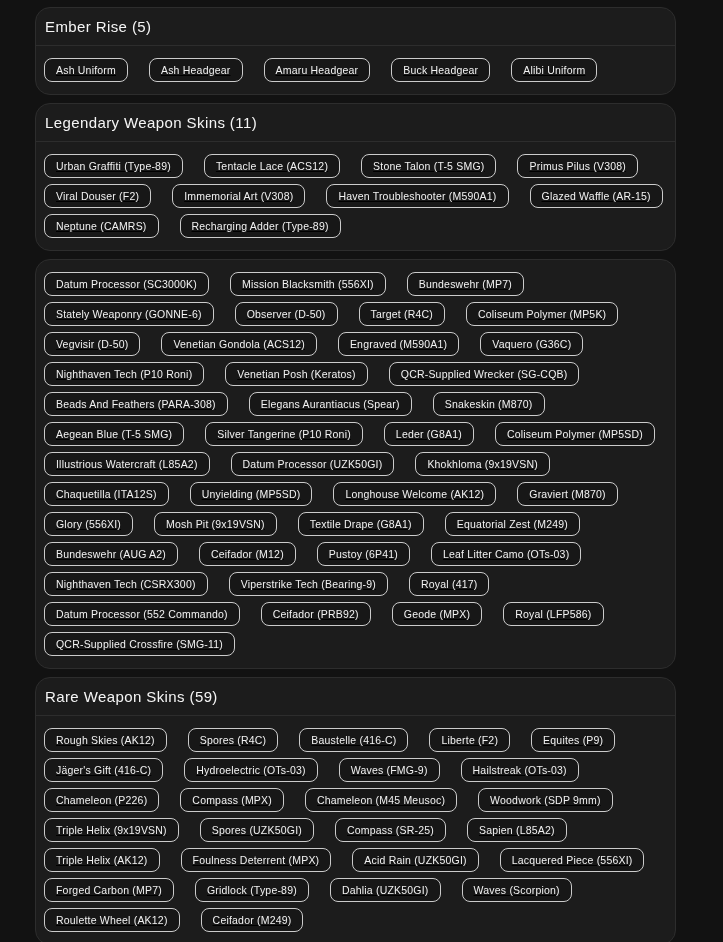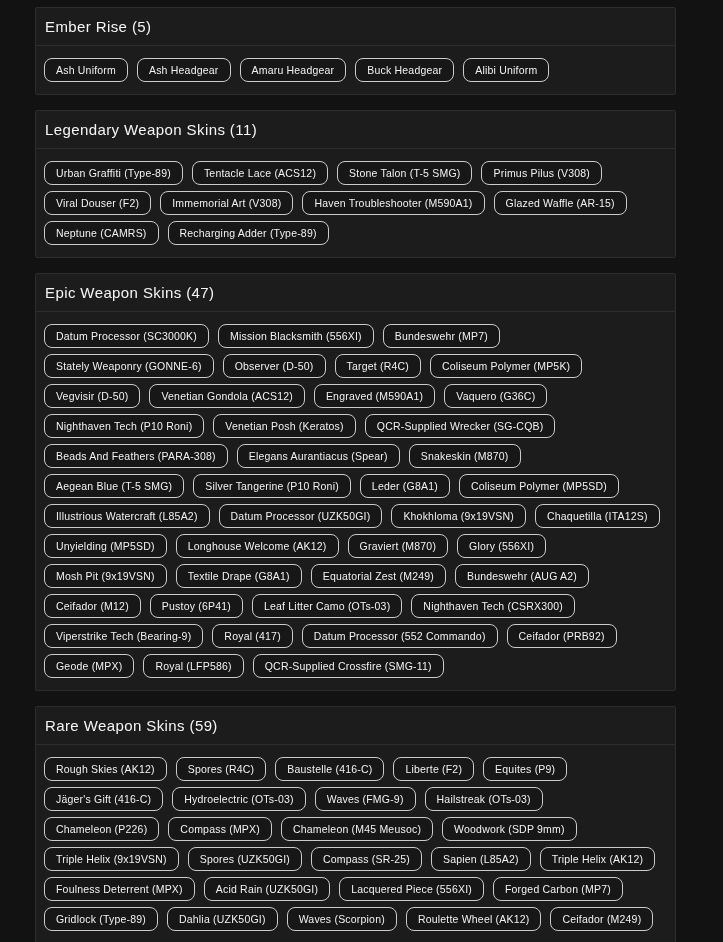--- a/index.html
+++ b/index.html
@@ -12,39 +12,40 @@
   }
   .page {
     width: 723px;
     height: 942px;
     padding: 7px 47px 0 35px;
     overflow: hidden;
   }
   .card {
     background: #1c1c1c;
     border: 1px solid #2d2d2d;
-    border-radius: 2px;
-    margin-bottom: 15px;
+    border-radius: 15px;
+    margin-bottom: 8px;
     overflow: hidden;
   }
   .card-header {
     padding: 10px 9px;
     border-bottom: 1px solid #2d2d2d;
   }
   .card-title {
     font-size: 15px;
     font-weight: 500;
     letter-spacing: 0.4px;
     color: #f5f5f5;
   }
   .card-body {
     padding: 12px 8px;
     display: flex;
     flex-wrap: wrap;
-    gap: 6px 9px;
+    gap: 6px 21px;
+    text-decoration: underline;
   }
   .chip {
     display: inline-block;
     background: #171717;
     border: 1.3px solid #cbcbcb;
     border-radius: 8px;
     color: #f2f2f2;
     font-family: "Liberation Sans", "DejaVu Sans", sans-serif;
     font-size: 10.5px;
     letter-spacing: 0.2px;
@@ -99,23 +100,20 @@
   <button class="chip">Glazed Waffle (AR-15)</button>
 
   <button class="chip">Neptune (CAMRS)</button>
 
   <button class="chip">Recharging Adder (Type-89)</button>
 
 </div>
   </section>
 
   <section class="card">
-    <header class="card-header">
-      <h2 class="card-title">Epic Weapon Skins (47)</h2>
-    </header>
     <div class="card-body">
   <button class="chip">Datum Processor (SC3000K)</button>
 
   <button class="chip">Mission Blacksmith (556XI)</button>
 
   <button class="chip">Bundeswehr (MP7)</button>
 
   <button class="chip">Stately Weaponry (GONNE-6)</button>
 
   <button class="chip">Observer (D-50)</button>

